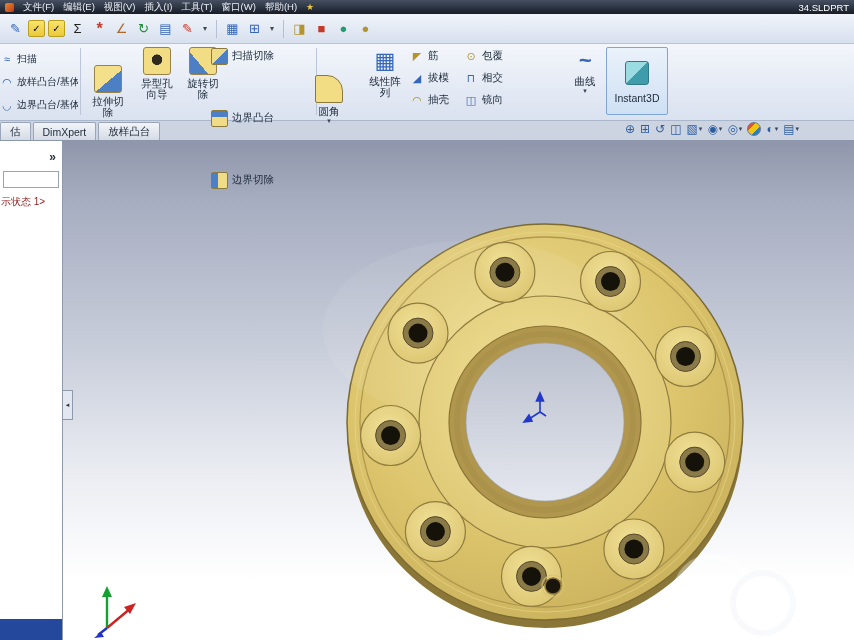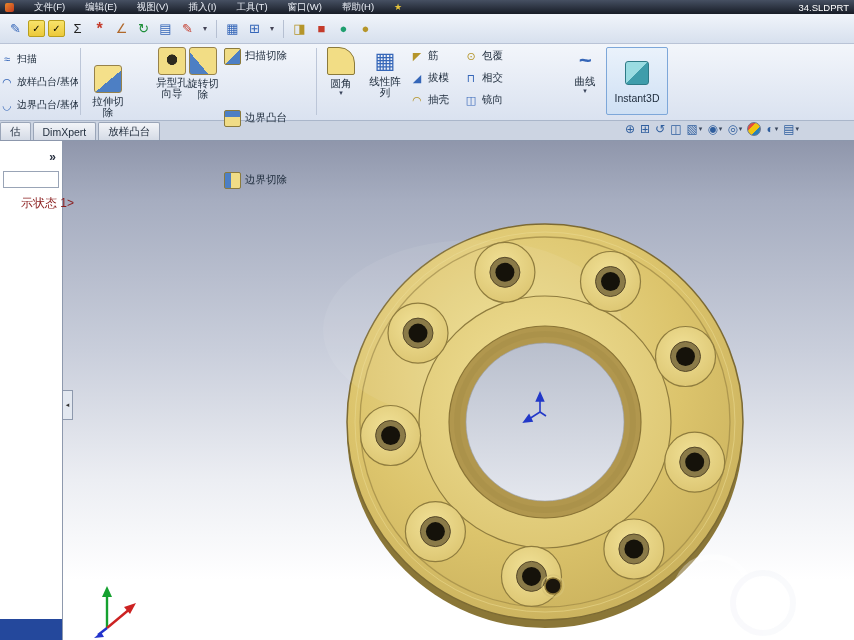--- a/index.html
+++ b/index.html
@@ -6,21 +6,21 @@
   body{
     width:854px;height:640px;position:relative;overflow:hidden;
     font-family:"Liberation Sans","DejaVu Sans",sans-serif;
     background:#dfe6f1;-webkit-font-smoothing:antialiased;
   }
 
   
   .menubar{
     position:absolute;top:0;left:0;right:0;height:14px;
     background:linear-gradient(#465062,#171c26);
-    color:#e9edf5;display:flex;align-items:center;gap:20px;
+    color:#e9edf5;display:flex;align-items:center;gap:9px;
     padding:0 5px;font-size:9.5px;white-space:nowrap;z-index:30;
   }
   .app-icon{width:9px;height:9px;border-radius:2px;
     background:linear-gradient(135deg,#e8872a,#c23b1f);flex:0 0 auto;}
   .menu-item{cursor:default;}
   .menu-star{color:#e8c53a;font-size:9px;}
   .doc-title{margin-left:auto;color:#ffffff;}
 
   
   .quickbar{
@@ -90,21 +90,21 @@
   .hud-ball{width:12px;height:12px;border-radius:50%;
     background:linear-gradient(135deg,#e74c3c 0 33%,#f1c40f 33% 66%,#2980b9 66%);
     border:1px solid #6d7890;}
 
   
   .left-panel{position:absolute;left:0;top:140px;bottom:0;width:62px;
     background:#ffffff;border-right:1px solid #8e99ad;z-index:20;}
   .expand-btn{position:absolute;top:10px;right:6px;font-size:12px;font-weight:bold;color:#2a3242;}
   .mini-box{position:absolute;top:31px;left:3px;right:3px;height:15px;
     background:#fff;border:1px solid #99a4b6;}
-  .state-label{position:absolute;top:55px;left:1px;font-size:12px;color:#8a1d1d;white-space:nowrap;margin-left:20px;}
+  .state-label{position:absolute;top:55px;left:1px;font-size:10px;color:#8a1d1d;white-space:nowrap;}
   .panel-footer{position:absolute;left:0;right:0;bottom:0;height:21px;background:#24489c;}
 
   
   .viewport{position:absolute;left:63px;top:140px;right:0;bottom:0;
     background:linear-gradient(180deg,#8f96ab 0%,#a6adc0 12%,#c9cedb 42%,#eceef3 68%,#ffffff 88%,#ffffff 100%);
     overflow:hidden;}
   .model-svg{position:absolute;left:0;top:0;width:100%;height:100%;}
   .splitter{position:absolute;left:0;top:250px;width:9px;height:28px;
     background:#e3e8f0;border:1px solid #8e99ad;border-left:none;
     display:flex;align-items:center;justify-content:center;font-size:7px;color:#333;z-index:5;}
@@ -168,49 +168,49 @@
     <span>边界凸台/基体</span>
   </div>
 
   <div class="rsep" style="left:80px;"></div>
 
   <div class="big-btn" style="left:84px;width:48px;justify-content:flex-end;">
     <div class="ricon icon-extcut"></div>
     <span>拉伸切</span>
     <span>除</span>
   </div>
-  <div class="big-btn" style="left:149px;width:46px;font-family:Liberation Mono, monospace;">
+  <div class="big-btn" style="left:134px;width:46px;">
     <div class="ricon icon-holewiz"></div>
     <span>异型孔</span>
     <span>向导</span>
   </div>
   <div class="big-btn" style="left:182px;width:42px;">
     <div class="ricon icon-revcut"></div>
     <span>旋转切</span>
     <span>除</span>
   </div>
 
-  <div class="stack" style="left:224px;gap:44px;">
+  <div class="stack" style="left:211px;gap:44px;">
     <div class="srow">
       <div class="mini-icon mi-sweep"></div>
       <span>扫描切除</span>
     </div>
     <div class="srow">
       <div class="mini-icon mi-loft"></div>
       <span>边界凸台</span>
     </div>
     <div class="srow">
       <div class="mini-icon mi-bound"></div>
       <span>边界切除</span>
     </div>
   </div>
 
   <div class="rsep" style="left:316px;"></div>
 
-  <div class="big-btn" style="left:320px;width:42px;">
+  <div class="big-btn" style="left:308px;width:42px;margin-top:28px;">
     <div class="ricon icon-fillet"></div>
     <span>圆角</span>
     <span class="dd">▾</span>
   </div>
   <div class="big-btn" style="left:364px;width:42px;">
     <div class="ricon c-blue" style="font-size:22px;">▦</div>
     <span>线性阵</span>
     <span>列</span>
   </div>
 

